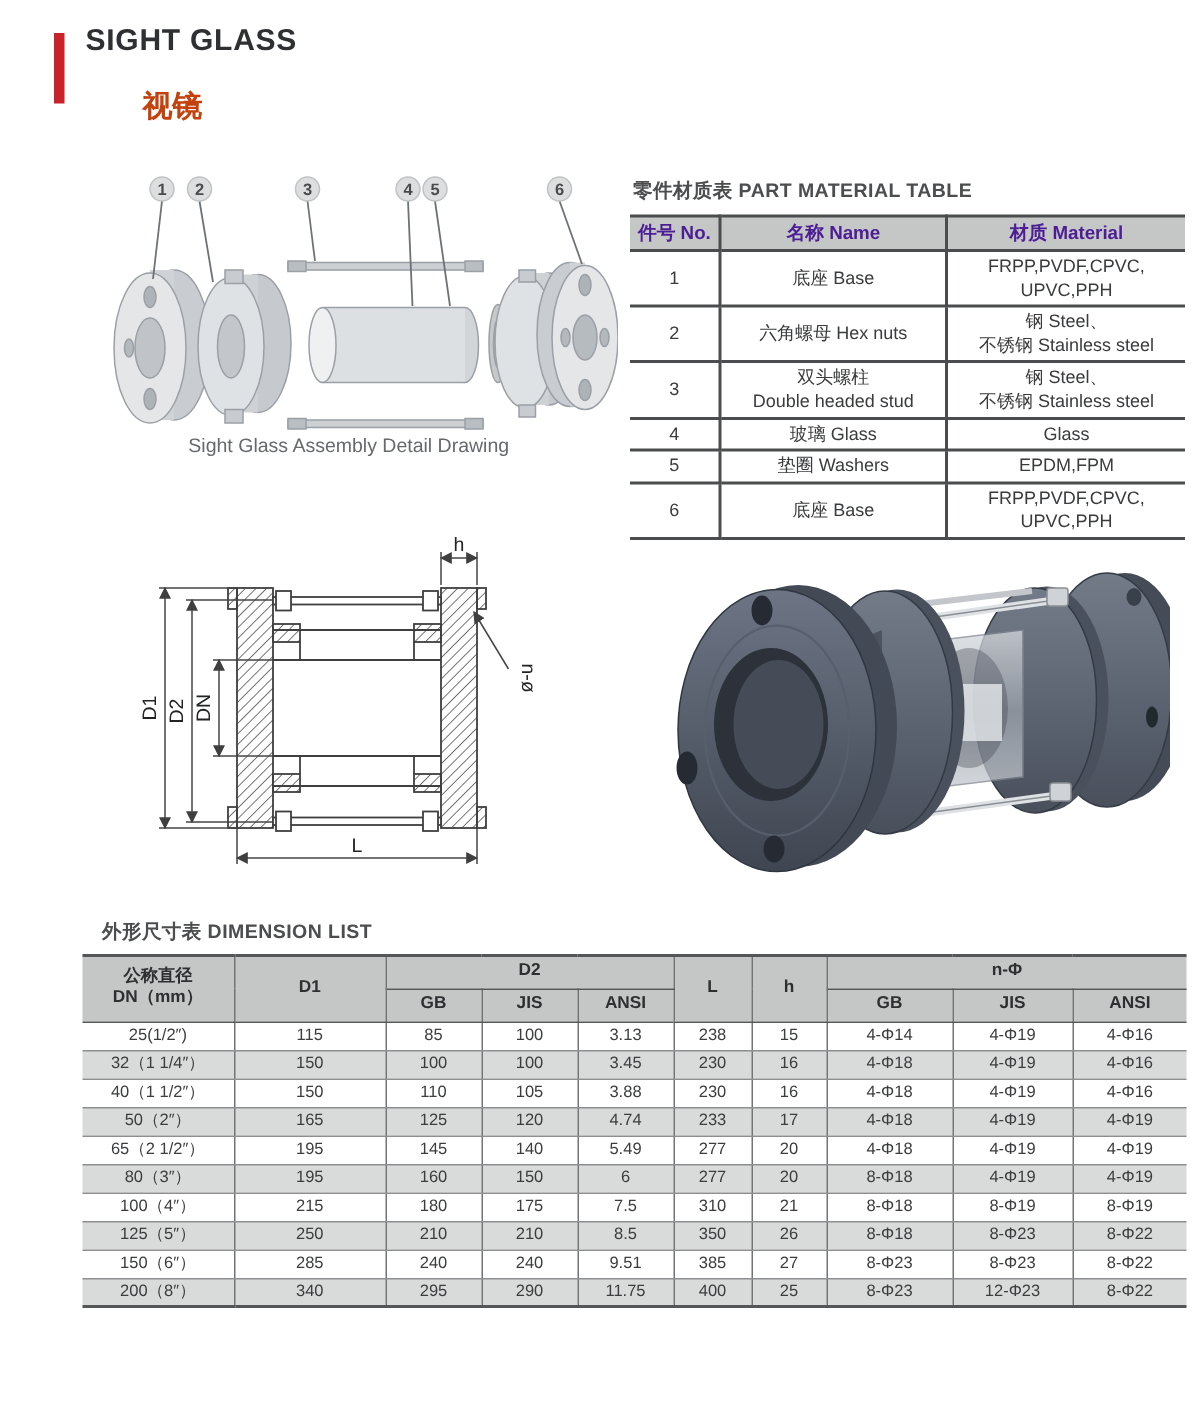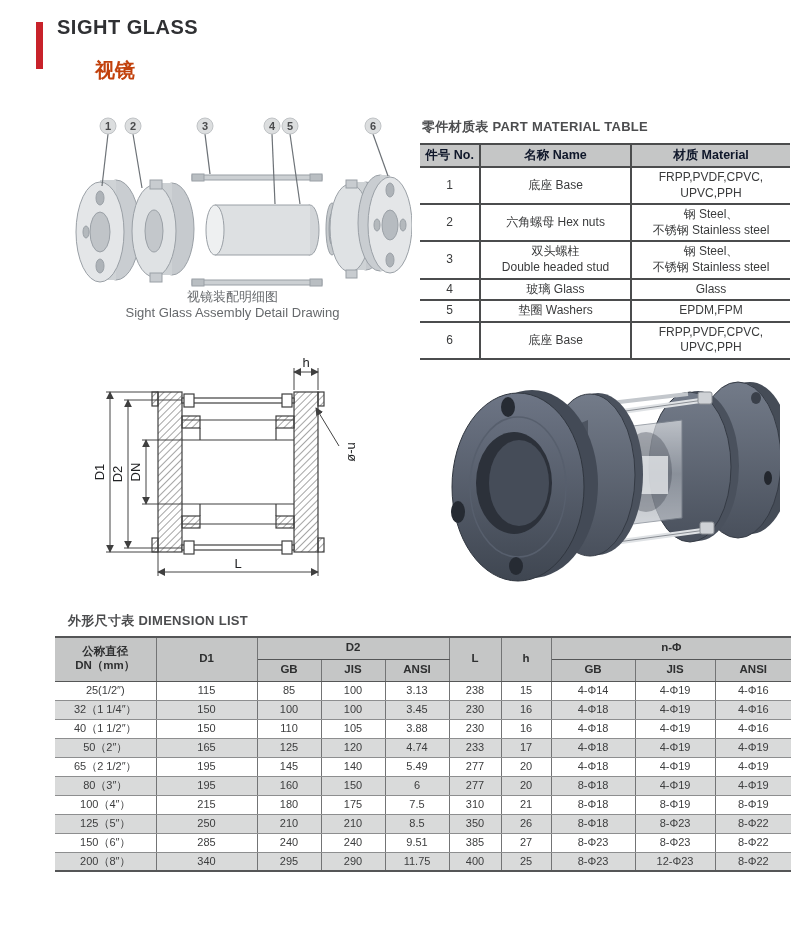--- a/index.html
+++ b/index.html
@@ -16,21 +16,21 @@
   .sec-title { position:absolute; font-size:13px; font-weight:bold; color:#4c4d4f; letter-spacing:0.3px; }
 
   
   .fig-assembly { position:absolute; left:60px; top:110px; width:352px; height:180px; }
   .assembly-caption { position:absolute; left:60px; top:289px; width:345px; text-align:center; color:#66696c; font-size:13px; line-height:1.25; }
 
   
   .mat-table-wrap { position:absolute; left:420px; top:143px; width:370px; }
   table { border-collapse:collapse; }
   .mat-table { width:370px; font-size:12px; color:#3a3b3c; }
-  .mat-table th { background:#c5c6c6; font-weight:bold; color:#0f172a; height:23px; font-size:12.5px; }
+  .mat-table th { background:#c5c6c6; font-weight:bold; color:#4c1d95; height:23px; font-size:12.5px; }
   .mat-table th, .mat-table td {
     border-bottom:2px solid #4b4c4d; text-align:center; vertical-align:middle;
     padding:2px 2px; line-height:1.3; white-space:pre-line;
   }
   .mat-table th { border-top:2px solid #4b4c4d; }
   .mat-table th:nth-child(1), .mat-table td:nth-child(1) { width:59px; border-right:2px solid #4b4c4d; }
   .mat-table th:nth-child(2), .mat-table td:nth-child(2) { width:148px; border-right:2px solid #4b4c4d; }
   .mat-table th:nth-child(3), .mat-table td:nth-child(3) { width:156px; }
 
   
@@ -158,21 +158,20 @@
           <circle cx="230" cy="16" r="8" fill="#dcdedf" stroke="#c0c3c6"></circle>
           <text x="230" y="20">5</text>
         </g>
       <g>
           <circle cx="313" cy="16" r="8" fill="#dcdedf" stroke="#c0c3c6"></circle>
           <text x="313" y="20">6</text>
         </g>
     </g>
   </svg>
   <div class="assembly-caption">
-    <div>视镜装配明细图</div>
     <div>Sight Glass Assembly Detail Drawing</div>
   </div>
 
   <div class="sec-title" style="left:422px; top:118px;">零件材质表  PART MATERIAL TABLE</div>
   <div class="mat-table-wrap">
     <table class="mat-table">
       <thead>
         <tr>
           <th>件号 No.</th>
           <th>名称 Name</th>

